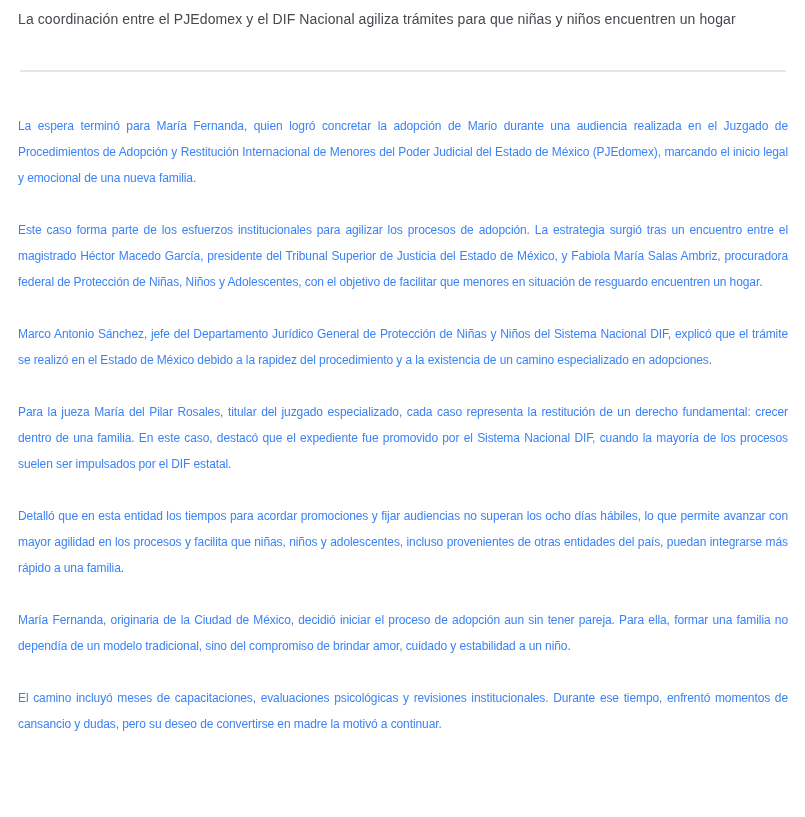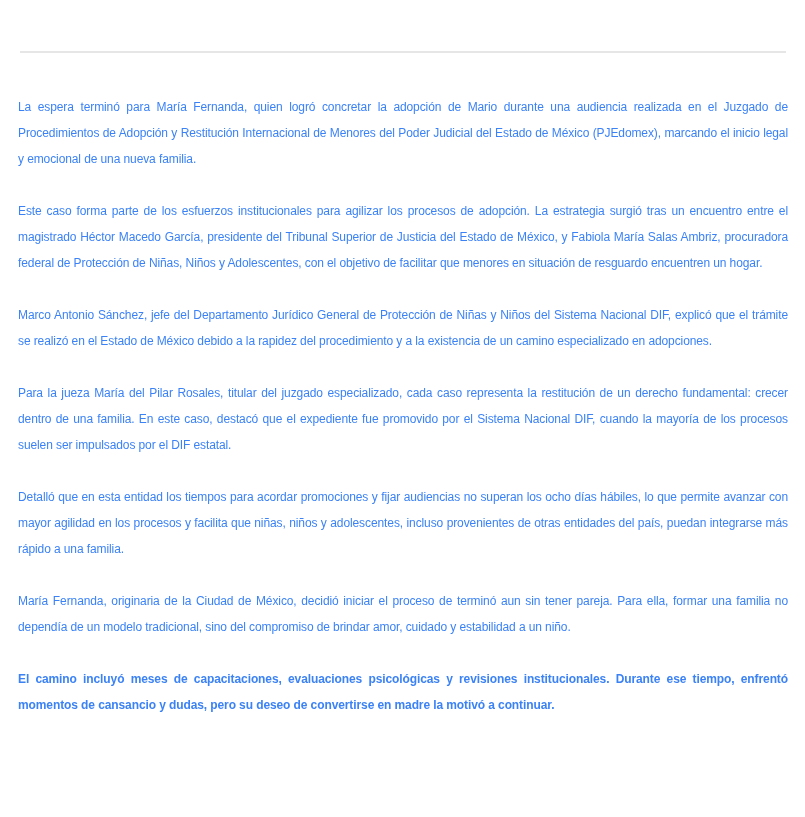--- a/index.html
+++ b/index.html
@@ -35,32 +35,32 @@
     .para {
       margin: 0 0 26px 0;
       font-size: 12px;
       line-height: 26px;
       color: #3b82f6;
       text-align: justify;
       letter-spacing: -0.1px;
     }
     .para:last-child {
       margin-bottom: 4px;
-      font-weight: bold;
     }
   </style>
 </head>
 <body>
 
 <div class="page">
+  <p class="subtitle">La coordinación entre el PJEdomex y el DIF Nacional agiliza trámites para que niñas y niños encuentren un hogar</p>
 
   <hr class="divider">
 
   <div class="article-body">
     <p class="para">La espera terminó para María Fernanda, quien logró concretar la adopción de Mario durante una audiencia realizada en el Juzgado de Procedimientos de Adopción y Restitución Internacional de Menores del Poder Judicial del Estado de México (PJEdomex), marcando el inicio legal y emocional de una nueva familia.</p>
     <p class="para">Este caso forma parte de los esfuerzos institucionales para agilizar los procesos de adopción. La estrategia surgió tras un encuentro entre el magistrado Héctor Macedo García, presidente del Tribunal Superior de Justicia del Estado de México, y Fabiola María Salas Ambriz, procuradora federal de Protección de Niñas, Niños y Adolescentes, con el objetivo de facilitar que menores en situación de resguardo encuentren un hogar.</p>
     <p class="para">Marco Antonio Sánchez, jefe del Departamento Jurídico General de Protección de Niñas y Niños del Sistema Nacional DIF, explicó que el trámite se realizó en el Estado de México debido a la rapidez del procedimiento y a la existencia de un camino especializado en adopciones.</p>
     <p class="para">Para la jueza María del Pilar Rosales, titular del juzgado especializado, cada caso representa la restitución de un derecho fundamental: crecer dentro de una familia. En este caso, destacó que el expediente fue promovido por el Sistema Nacional DIF, cuando la mayoría de los procesos suelen ser impulsados por el DIF estatal.</p>
     <p class="para">Detalló que en esta entidad los tiempos para acordar promociones y fijar audiencias no superan los ocho días hábiles, lo que permite avanzar con mayor agilidad en los procesos y facilita que niñas, niños y adolescentes, incluso provenientes de otras entidades del país, puedan integrarse más rápido a una familia.</p>
-    <p class="para">María Fernanda, originaria de la Ciudad de México, decidió iniciar el proceso de terminó aun sin tener pareja. Para ella, formar una familia no dependía de un modelo tradicional, sino del compromiso de brindar amor, cuidado y estabilidad a un niño.</p>
+    <p class="para">María Fernanda, originaria de la Ciudad de México, decidió iniciar el proceso de adopción aun sin tener pareja. Para ella, formar una familia no dependía de un modelo tradicional, sino del compromiso de brindar amor, cuidado y estabilidad a un niño.</p>
     <p class="para">El camino incluyó meses de capacitaciones, evaluaciones psicológicas y revisiones institucionales. Durante ese tiempo, enfrentó momentos de cansancio y dudas, pero su deseo de convertirse en madre la motivó a continuar.</p>
   </div>
 </div>
 
 </body></html>

